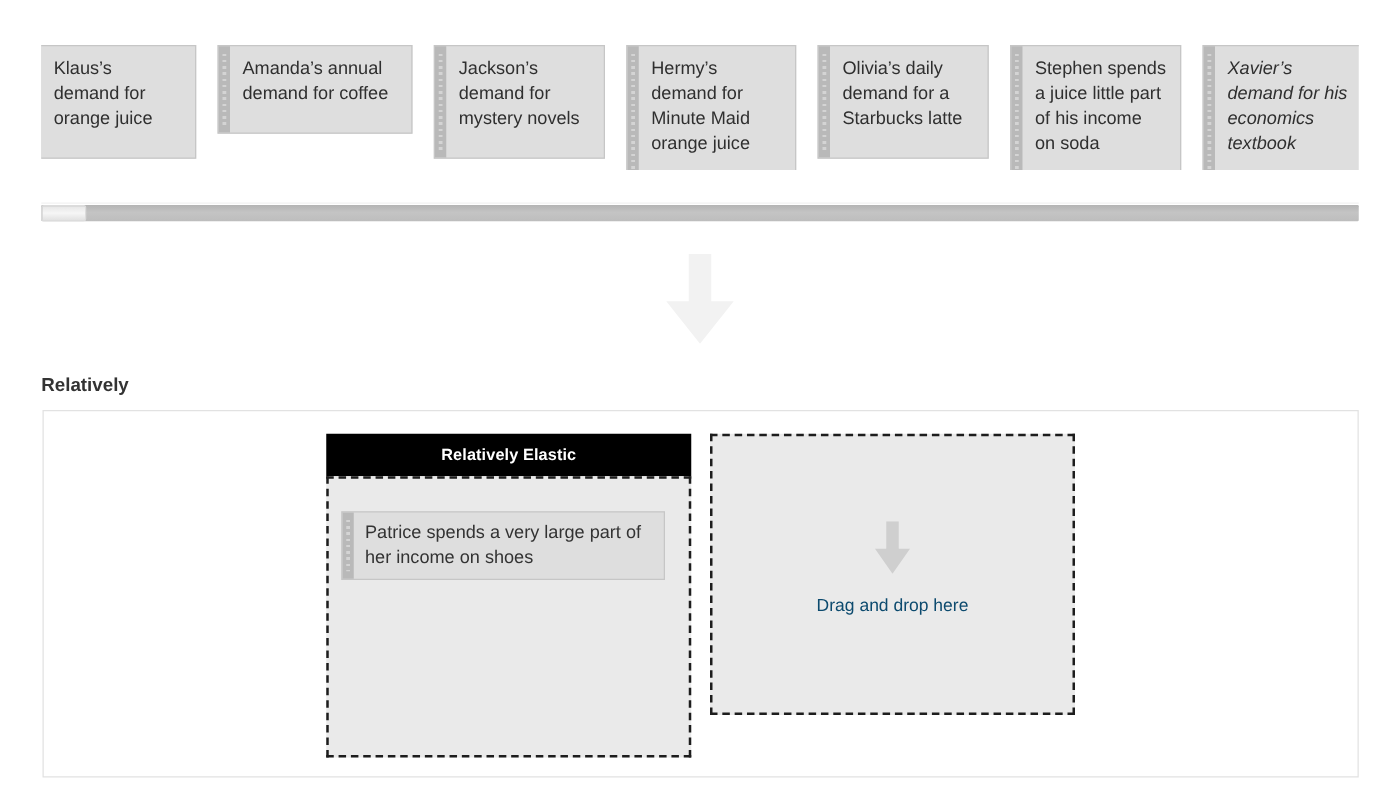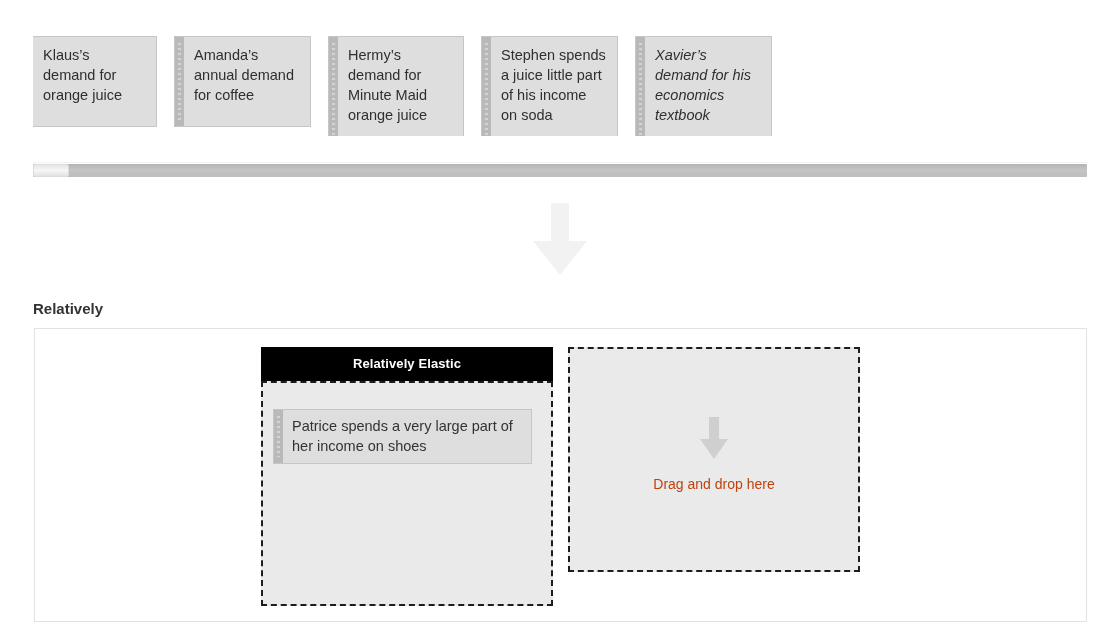--- a/index.html
+++ b/index.html
@@ -65,21 +65,21 @@
   }
   .src-card .body {
     padding: 8px 11px 21px 10px;
     font-size: 14.5px;
     line-height: 20px;
     color: #2f2f2f;
     white-space: normal;
   }
 
   .w1 { width: 125px; }
-  .w2 { width: 137px; justify-content: flex-end; }
+  .w2 { width: 156px; justify-content: flex-end; }
   .w3 { width: 137px; }
   .w4 { width: 136px; }
   .w5 { width: 137px; }
   .w6 { width: 137px; }
   .w7 { width: 137px; font-style: italic; }
 
   
   #scrollbar {
     position: absolute;
     left: 33px;
@@ -187,21 +187,21 @@
     font-family: "Liberation Sans", sans-serif;
   }
 
   
   .placeholder {
     position: absolute;
     left: 0;
     right: 0;
     top: 68px;
     text-align: center;
-    color: #c2410c;
+    color: #0c4a6e;
     font-size: 14px;
   }
   .placeholder .ph-arrow {
     display: block;
     margin: 0 auto 17px auto;
     width: 30px;
     height: 42px;
   }
 </style>
 </head>
@@ -213,26 +213,34 @@
     <div class="src-card w1">
 
       <span class="body">Klaus’s demand for orange juice</span>
     </div>
 
     <div class="src-card w2">
       <span class="grip"></span>
       <span class="body">Amanda’s annual demand for coffee</span>
     </div>
 
+    <div class="src-card w3">
+      <span class="grip"></span>
+      <span class="body">Jackson’s demand for mystery novels</span>
+    </div>
 
     <div class="src-card w4">
       <span class="grip"></span>
       <span class="body">Hermy’s demand for Minute Maid orange juice</span>
     </div>
 
+    <div class="src-card w5">
+      <span class="grip"></span>
+      <span class="body">Olivia’s daily demand for a Starbucks latte</span>
+    </div>
 
     <div class="src-card w6">
       <span class="grip"></span>
       <span class="body">Stephen spends a juice little part of his income on soda</span>
     </div>
 
     <div class="src-card w7">
       <span class="grip"></span>
       <span class="body">Xavier’s demand for his economics textbook</span>
     </div>

